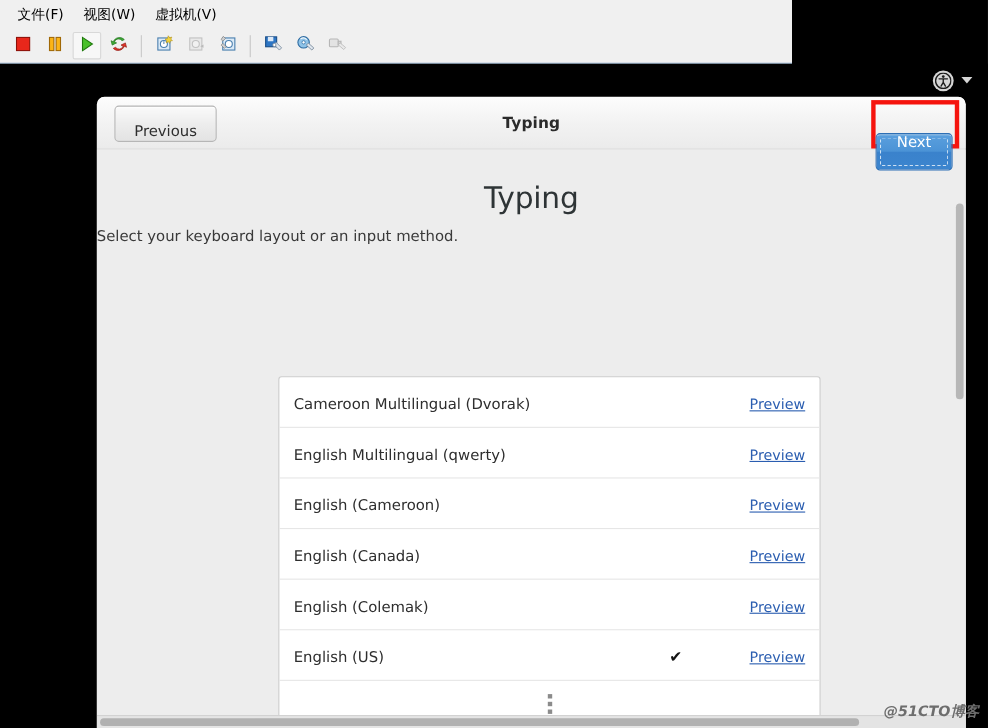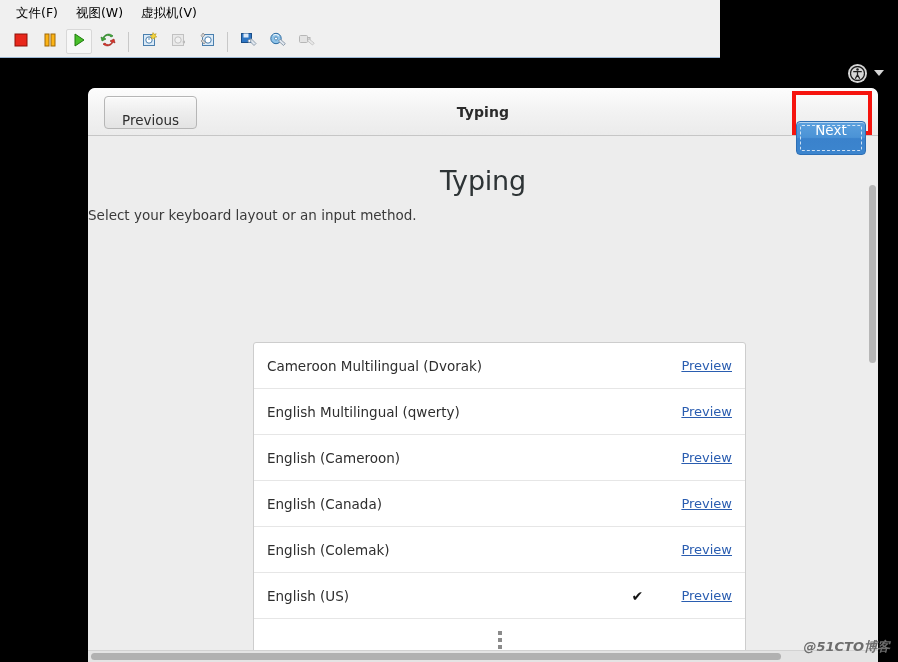--- a/index.html
+++ b/index.html
@@ -236,25 +236,26 @@
     left: 165px;
     top: 206px;
     width: 493px;
     background: #ffffff;
     border: 1px solid #cdcdcd;
     border-radius: 3px;
     box-sizing: border-box;
   }
   .layout-row {
     display: flex;
-    align-items: center;
+    align-items: flex-end;
     height: 46px;
-    padding: 0 13px 0 13px;
+    padding: 0 13px 12px 13px;
     border-bottom: 1px solid #e6e6e6;
     box-sizing: border-box;
+    gap: 23px;
   }
   .layout-row:last-child { border-bottom: none; }
   .layout-name {
     flex: 1;
     font-size: 13.5px;
     color: #2e2e2e;
   }
   .layout-check {
     width: 20px;
     text-align: center;

